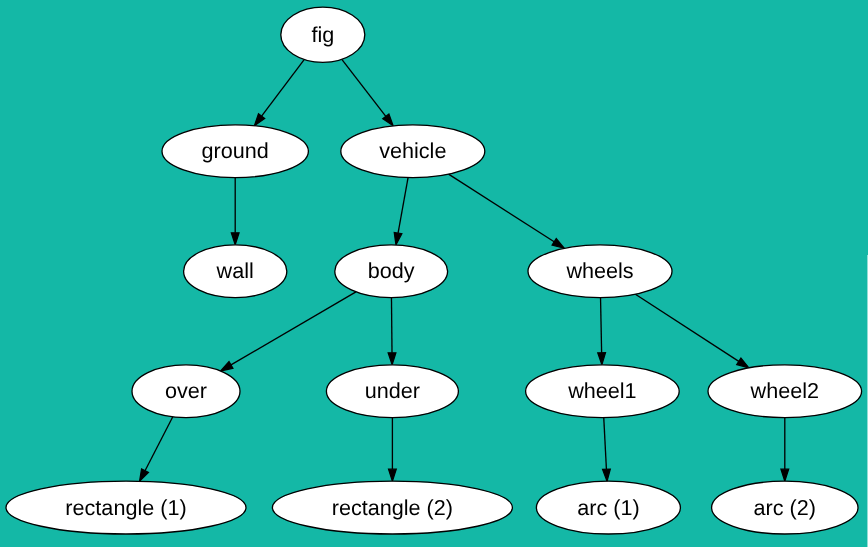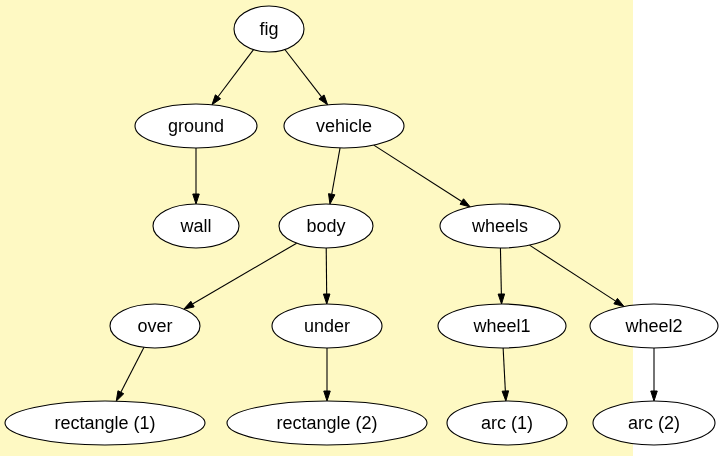--- a/index.html
+++ b/index.html
@@ -8,23 +8,23 @@
     background: #ffffff;
   }
   body {
     width: 723px;
     height: 456px;
     font-family: "Liberation Sans", sans-serif;
     overflow: hidden;
   }
   #graph-root {
     position: relative;
-    width: 633px;
+    width: 723px;
     height: 456px;
-    background: #fef9c3;
+    background: #14b8a6;
   }
   svg#graph-canvas {
     display: block;
     width: 723px;
     height: 456px;
   }
   .node-ellipse {
     fill: #ffffff;
     stroke: #000000;
     stroke-width: 1.1;

